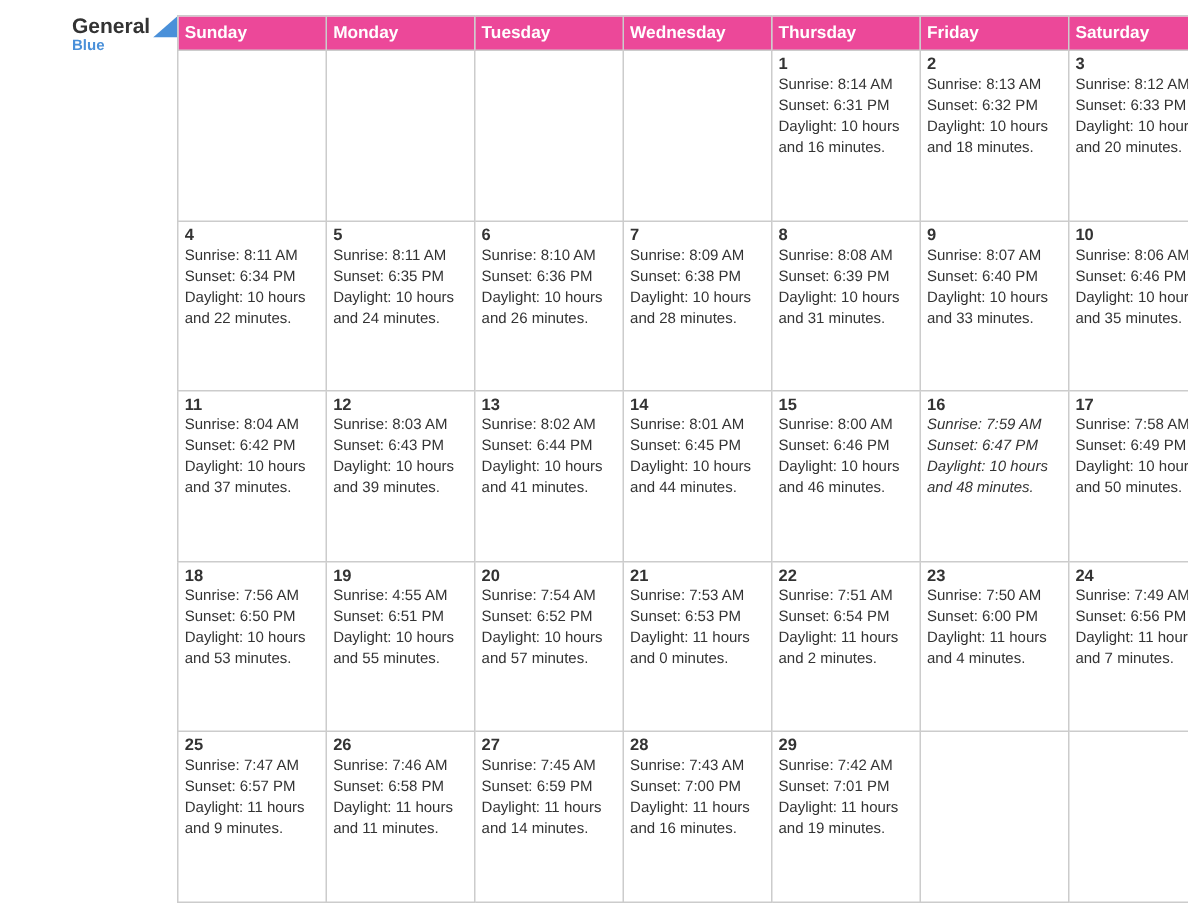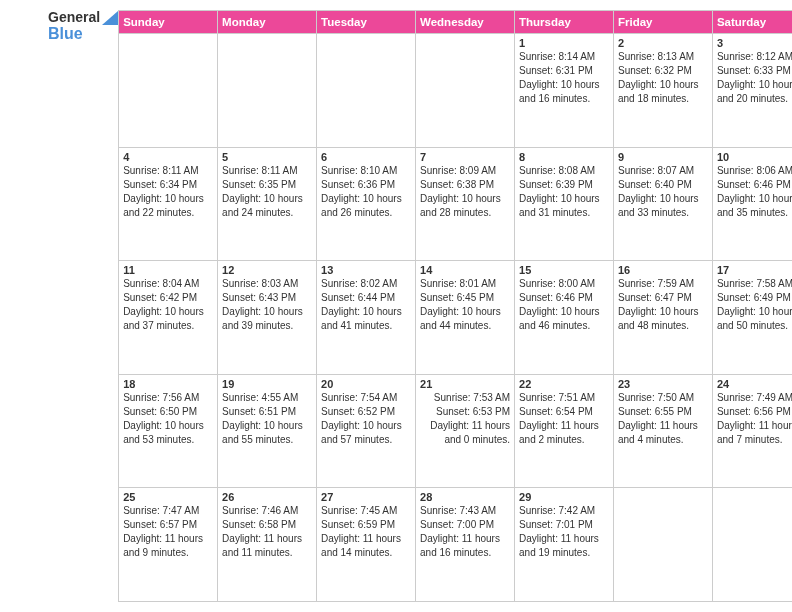--- a/index.html
+++ b/index.html
@@ -90,21 +90,21 @@
 <div class="page">
   <div class="header">
     <div class="logo">
     <div style="display:flex;flex-direction:column;line-height:1.1;">
       <div style="display:flex;align-items:center;gap:2px;">
         <span style="font-size:14px;font-weight:bold;color:#333;">General</span>
         <svg width="16" height="14" viewBox="0 0 16 14">
           <polygon points="0,14 16,14 16,0" fill="#4a90d9"></polygon>
         </svg>
       </div>
-      <span style="font-size:16px;font-weight:bold;color:#4a90d9;">Blue</span>
+      <span style="font-size:10px;font-weight:bold;color:#4a90d9;">Blue</span>
     </div>
   </div>
   </div>
 
   <table class="calendar">
     <thead>
       <tr>
         <th>Sunday</th>
         <th>Monday</th>
         <th>Tuesday</th>
@@ -209,21 +209,21 @@
 Daylight: 10 hours and 44 minutes.</div>
           </td>
           <td>
             <span class="day-number">15</span>
             <div class="day-info" style="white-space: pre-line;">Sunrise: 8:00 AM
 Sunset: 6:46 PM
 Daylight: 10 hours and 46 minutes.</div>
           </td>
           <td>
             <span class="day-number">16</span>
-            <div class="day-info" style="white-space: pre-line;">Sunrise: 7:59 AM
+            <div class="day-info" style="white-space: pre-line; font-style: italic;">Sunrise: 7:59 AM
 Sunset: 6:47 PM
 Daylight: 10 hours and 48 minutes.</div>
           </td>
           <td>
             <span class="day-number">17</span>
             <div class="day-info" style="white-space: pre-line;">Sunrise: 7:58 AM
 Sunset: 6:49 PM
 Daylight: 10 hours and 50 minutes.</div>
           </td>
         </tr>
@@ -241,34 +241,34 @@
 Daylight: 10 hours and 55 minutes.</div>
           </td>
           <td>
             <span class="day-number">20</span>
             <div class="day-info" style="white-space: pre-line;">Sunrise: 7:54 AM
 Sunset: 6:52 PM
 Daylight: 10 hours and 57 minutes.</div>
           </td>
           <td>
             <span class="day-number">21</span>
-            <div class="day-info" style="white-space: pre-line; text-align: right;">Sunrise: 7:53 AM
+            <div class="day-info" style="white-space: pre-line;">Sunrise: 7:53 AM
 Sunset: 6:53 PM
 Daylight: 11 hours and 0 minutes.</div>
           </td>
           <td>
             <span class="day-number">22</span>
             <div class="day-info" style="white-space: pre-line;">Sunrise: 7:51 AM
 Sunset: 6:54 PM
 Daylight: 11 hours and 2 minutes.</div>
           </td>
           <td>
             <span class="day-number">23</span>
             <div class="day-info" style="white-space: pre-line;">Sunrise: 7:50 AM
-Sunset: 6:55 PM
+Sunset: 6:00 PM
 Daylight: 11 hours and 4 minutes.</div>
           </td>
           <td>
             <span class="day-number">24</span>
             <div class="day-info" style="white-space: pre-line;">Sunrise: 7:49 AM
 Sunset: 6:56 PM
 Daylight: 11 hours and 7 minutes.</div>
           </td>
         </tr>
         <tr>

